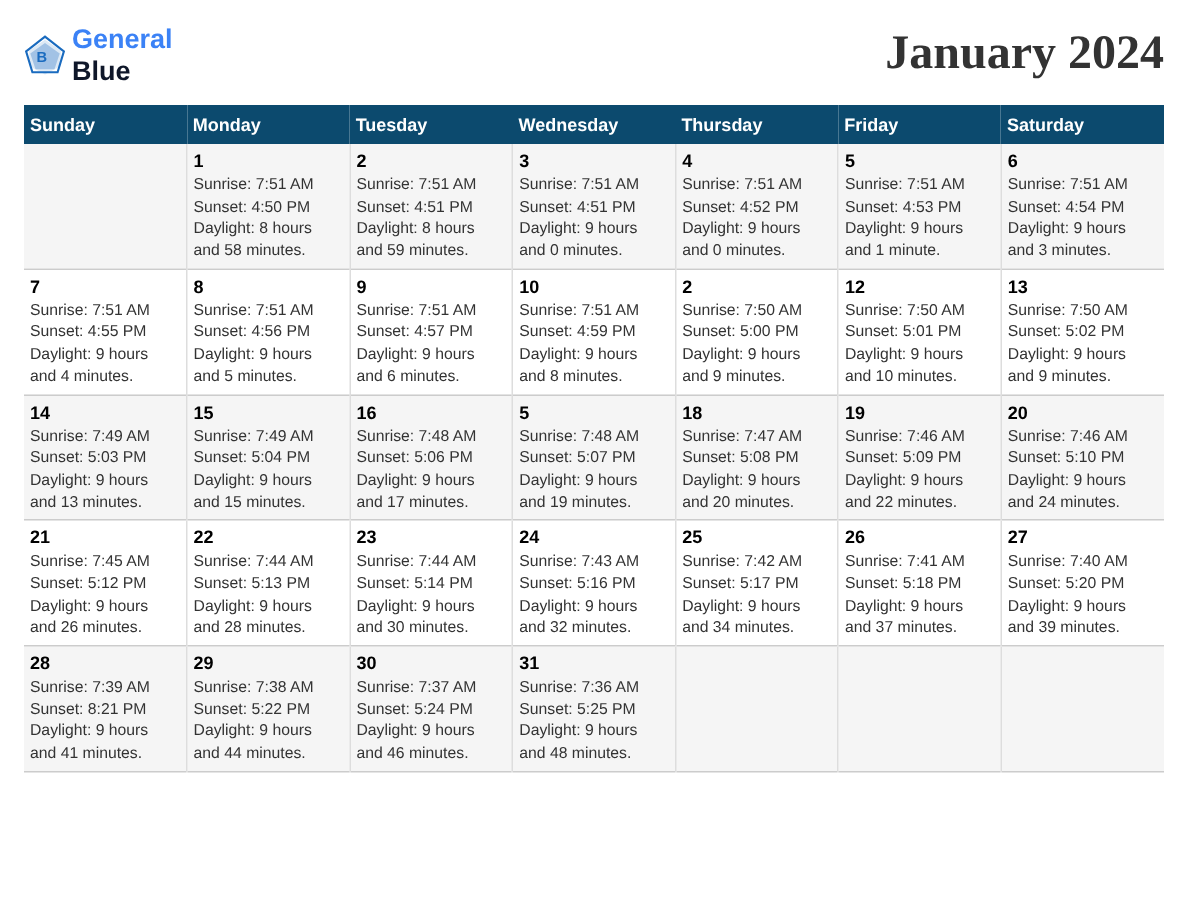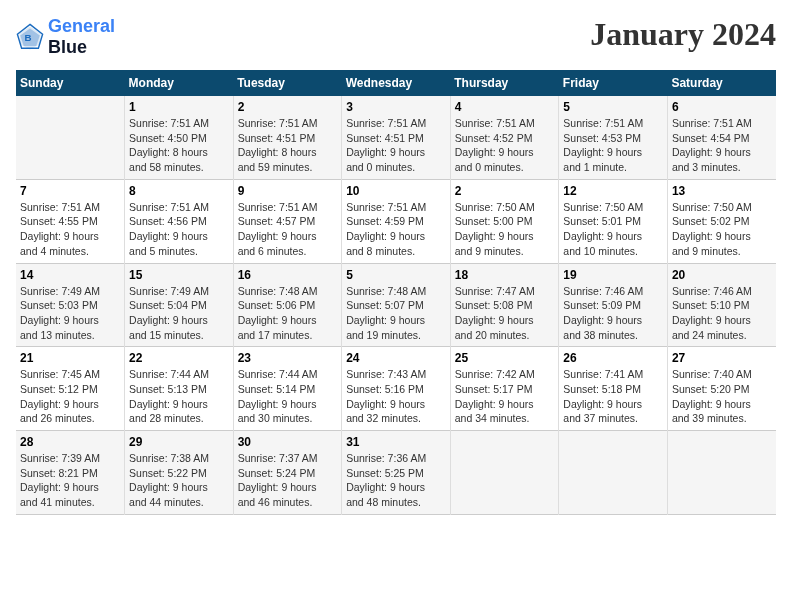--- a/index.html
+++ b/index.html
@@ -198,21 +198,21 @@
         <td>
           <span class="day-number">5</span>
           <div class="day-info"><span>Sunrise: 7:48 AM</span><br><span>Sunset: 5:07 PM</span><br><span>Daylight: 9 hours</span><br><span>and 19 minutes.</span></div>
         </td>
         <td>
           <span class="day-number">18</span>
           <div class="day-info"><span>Sunrise: 7:47 AM</span><br><span>Sunset: 5:08 PM</span><br><span>Daylight: 9 hours</span><br><span>and 20 minutes.</span></div>
         </td>
         <td>
           <span class="day-number">19</span>
-          <div class="day-info"><span>Sunrise: 7:46 AM</span><br><span>Sunset: 5:09 PM</span><br><span>Daylight: 9 hours</span><br><span>and 38 minutes.</span></div>
+          <div class="day-info"><span>Sunrise: 7:46 AM</span><br><span>Sunset: 5:09 PM</span><br><span>Daylight: 9 hours</span><br><span>and 22 minutes.</span></div>
         </td>
         <td>
           <span class="day-number">20</span>
           <div class="day-info"><span>Sunrise: 7:46 AM</span><br><span>Sunset: 5:10 PM</span><br><span>Daylight: 9 hours</span><br><span>and 24 minutes.</span></div>
         </td>
       </tr>
       <tr>
         <td>
           <span class="day-number">21</span>
           <div class="day-info"><span>Sunrise: 7:45 AM</span><br><span>Sunset: 5:12 PM</span><br><span>Daylight: 9 hours</span><br><span>and 26 minutes.</span></div>

